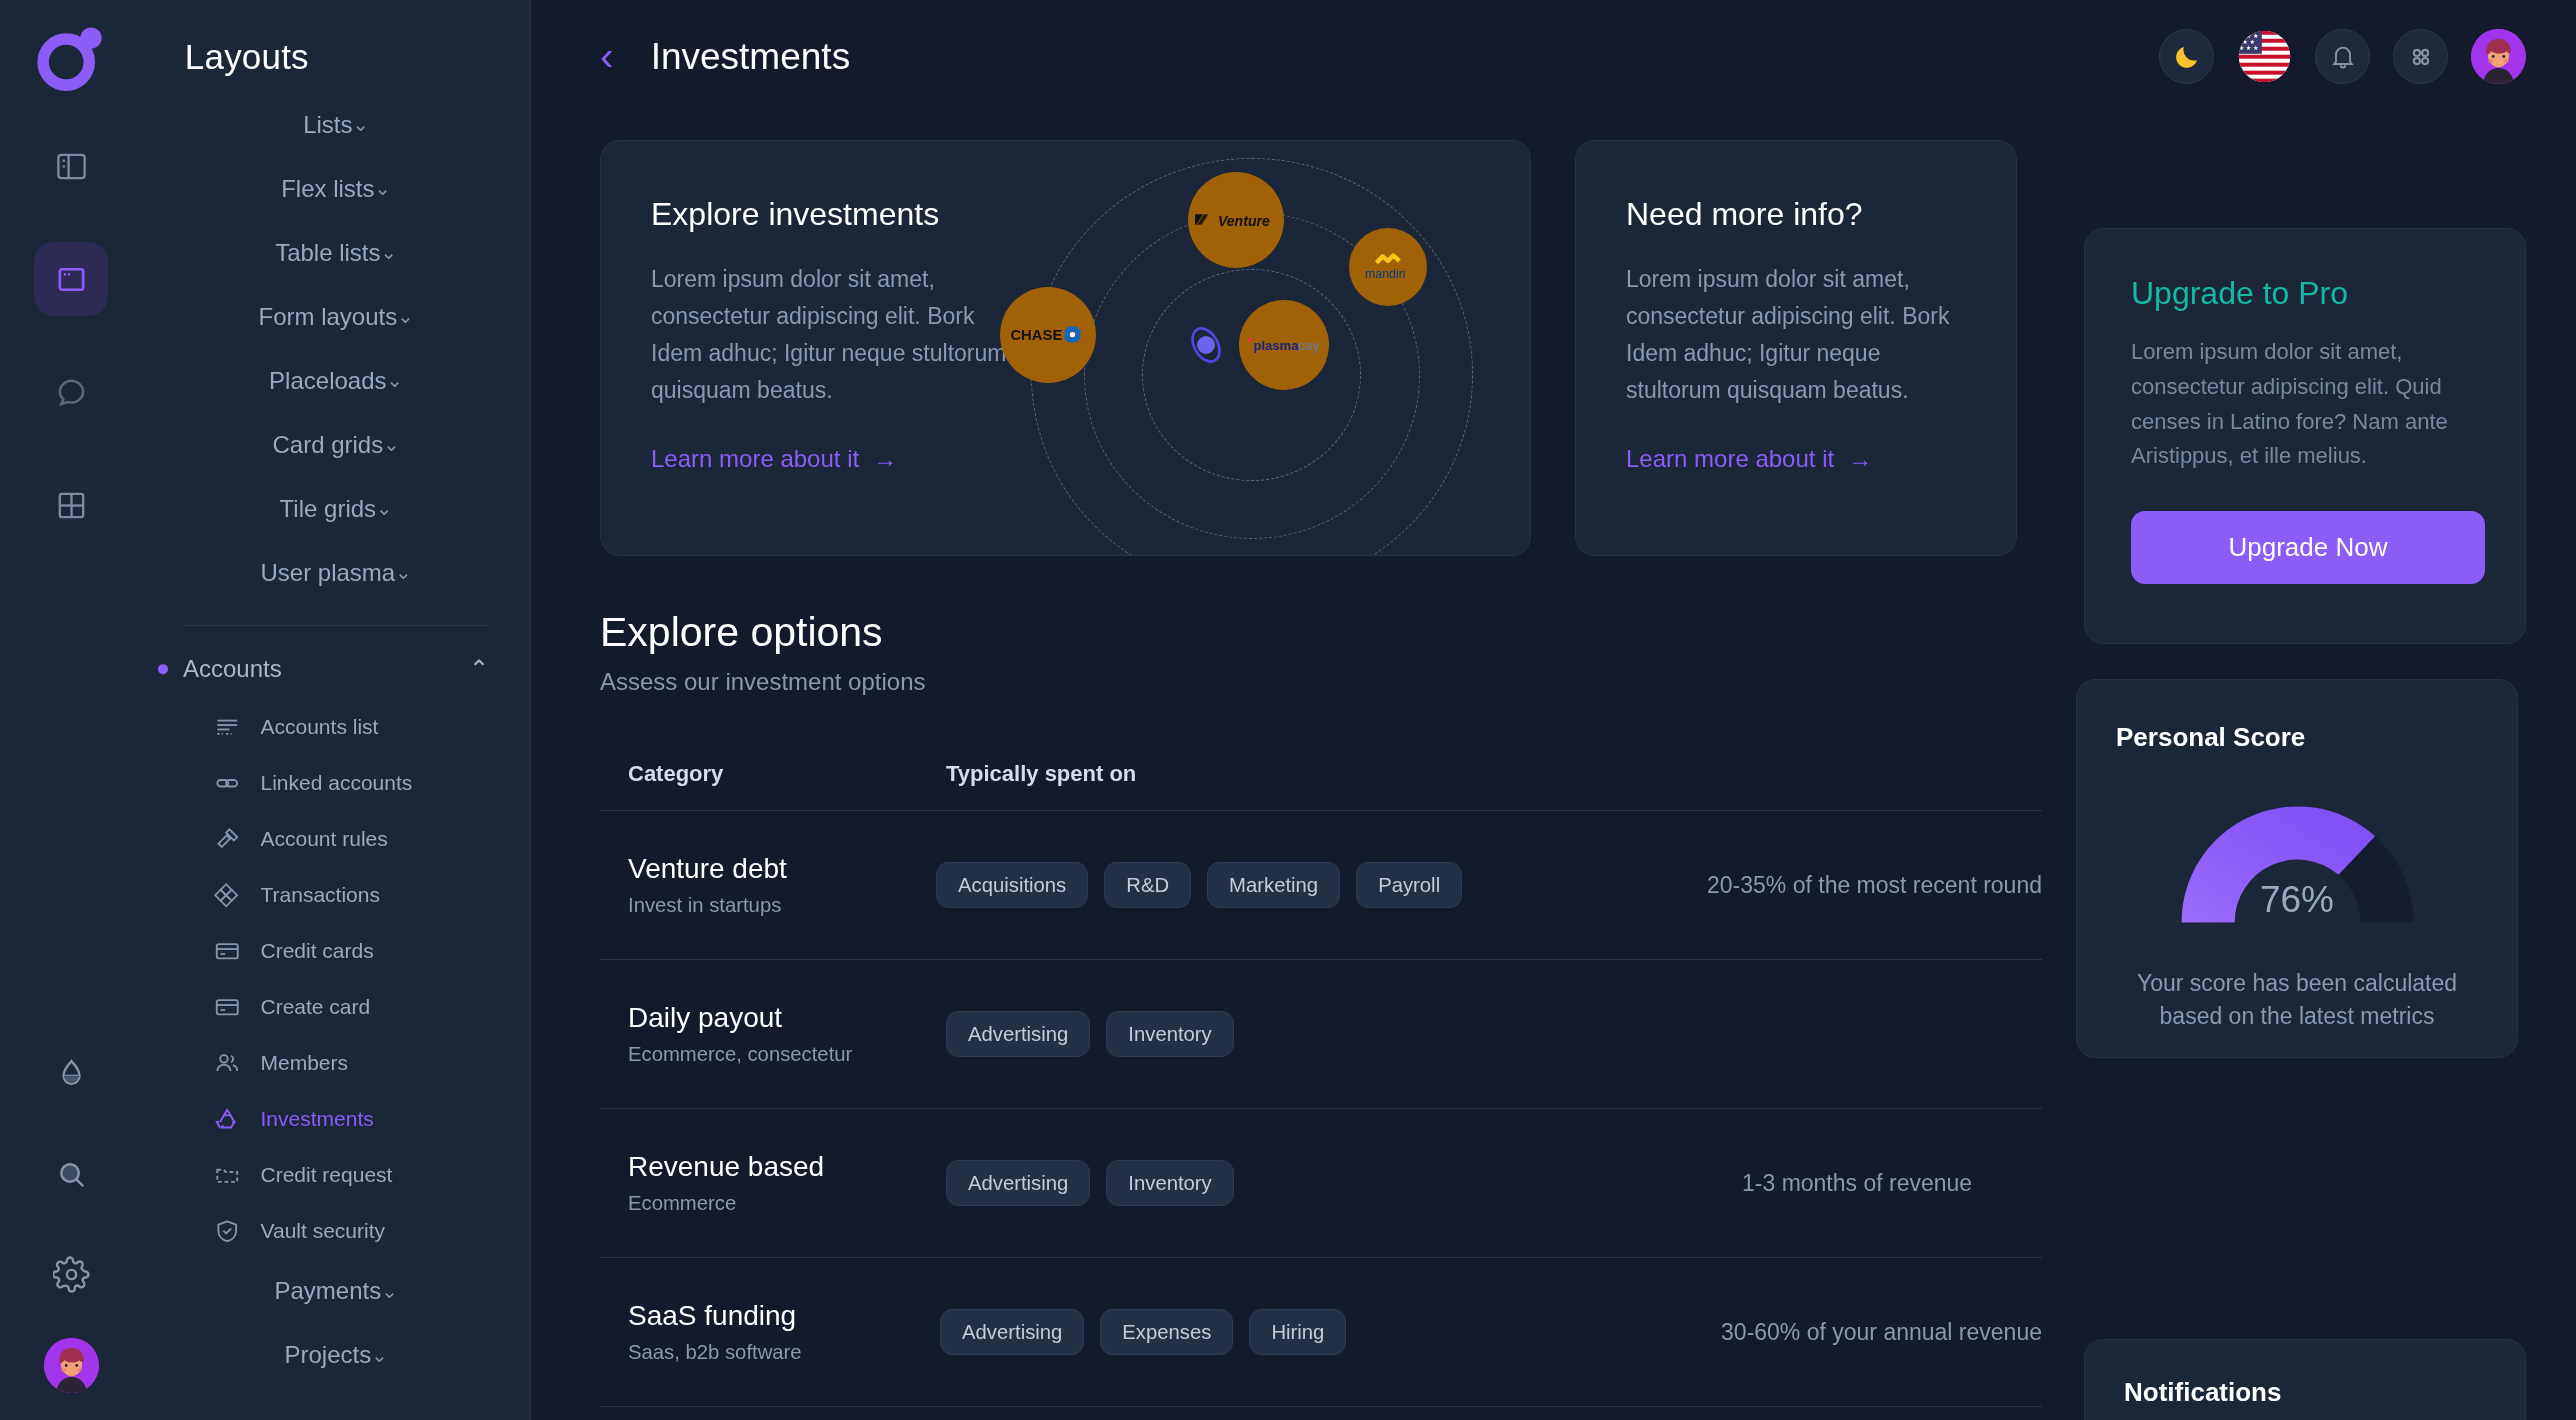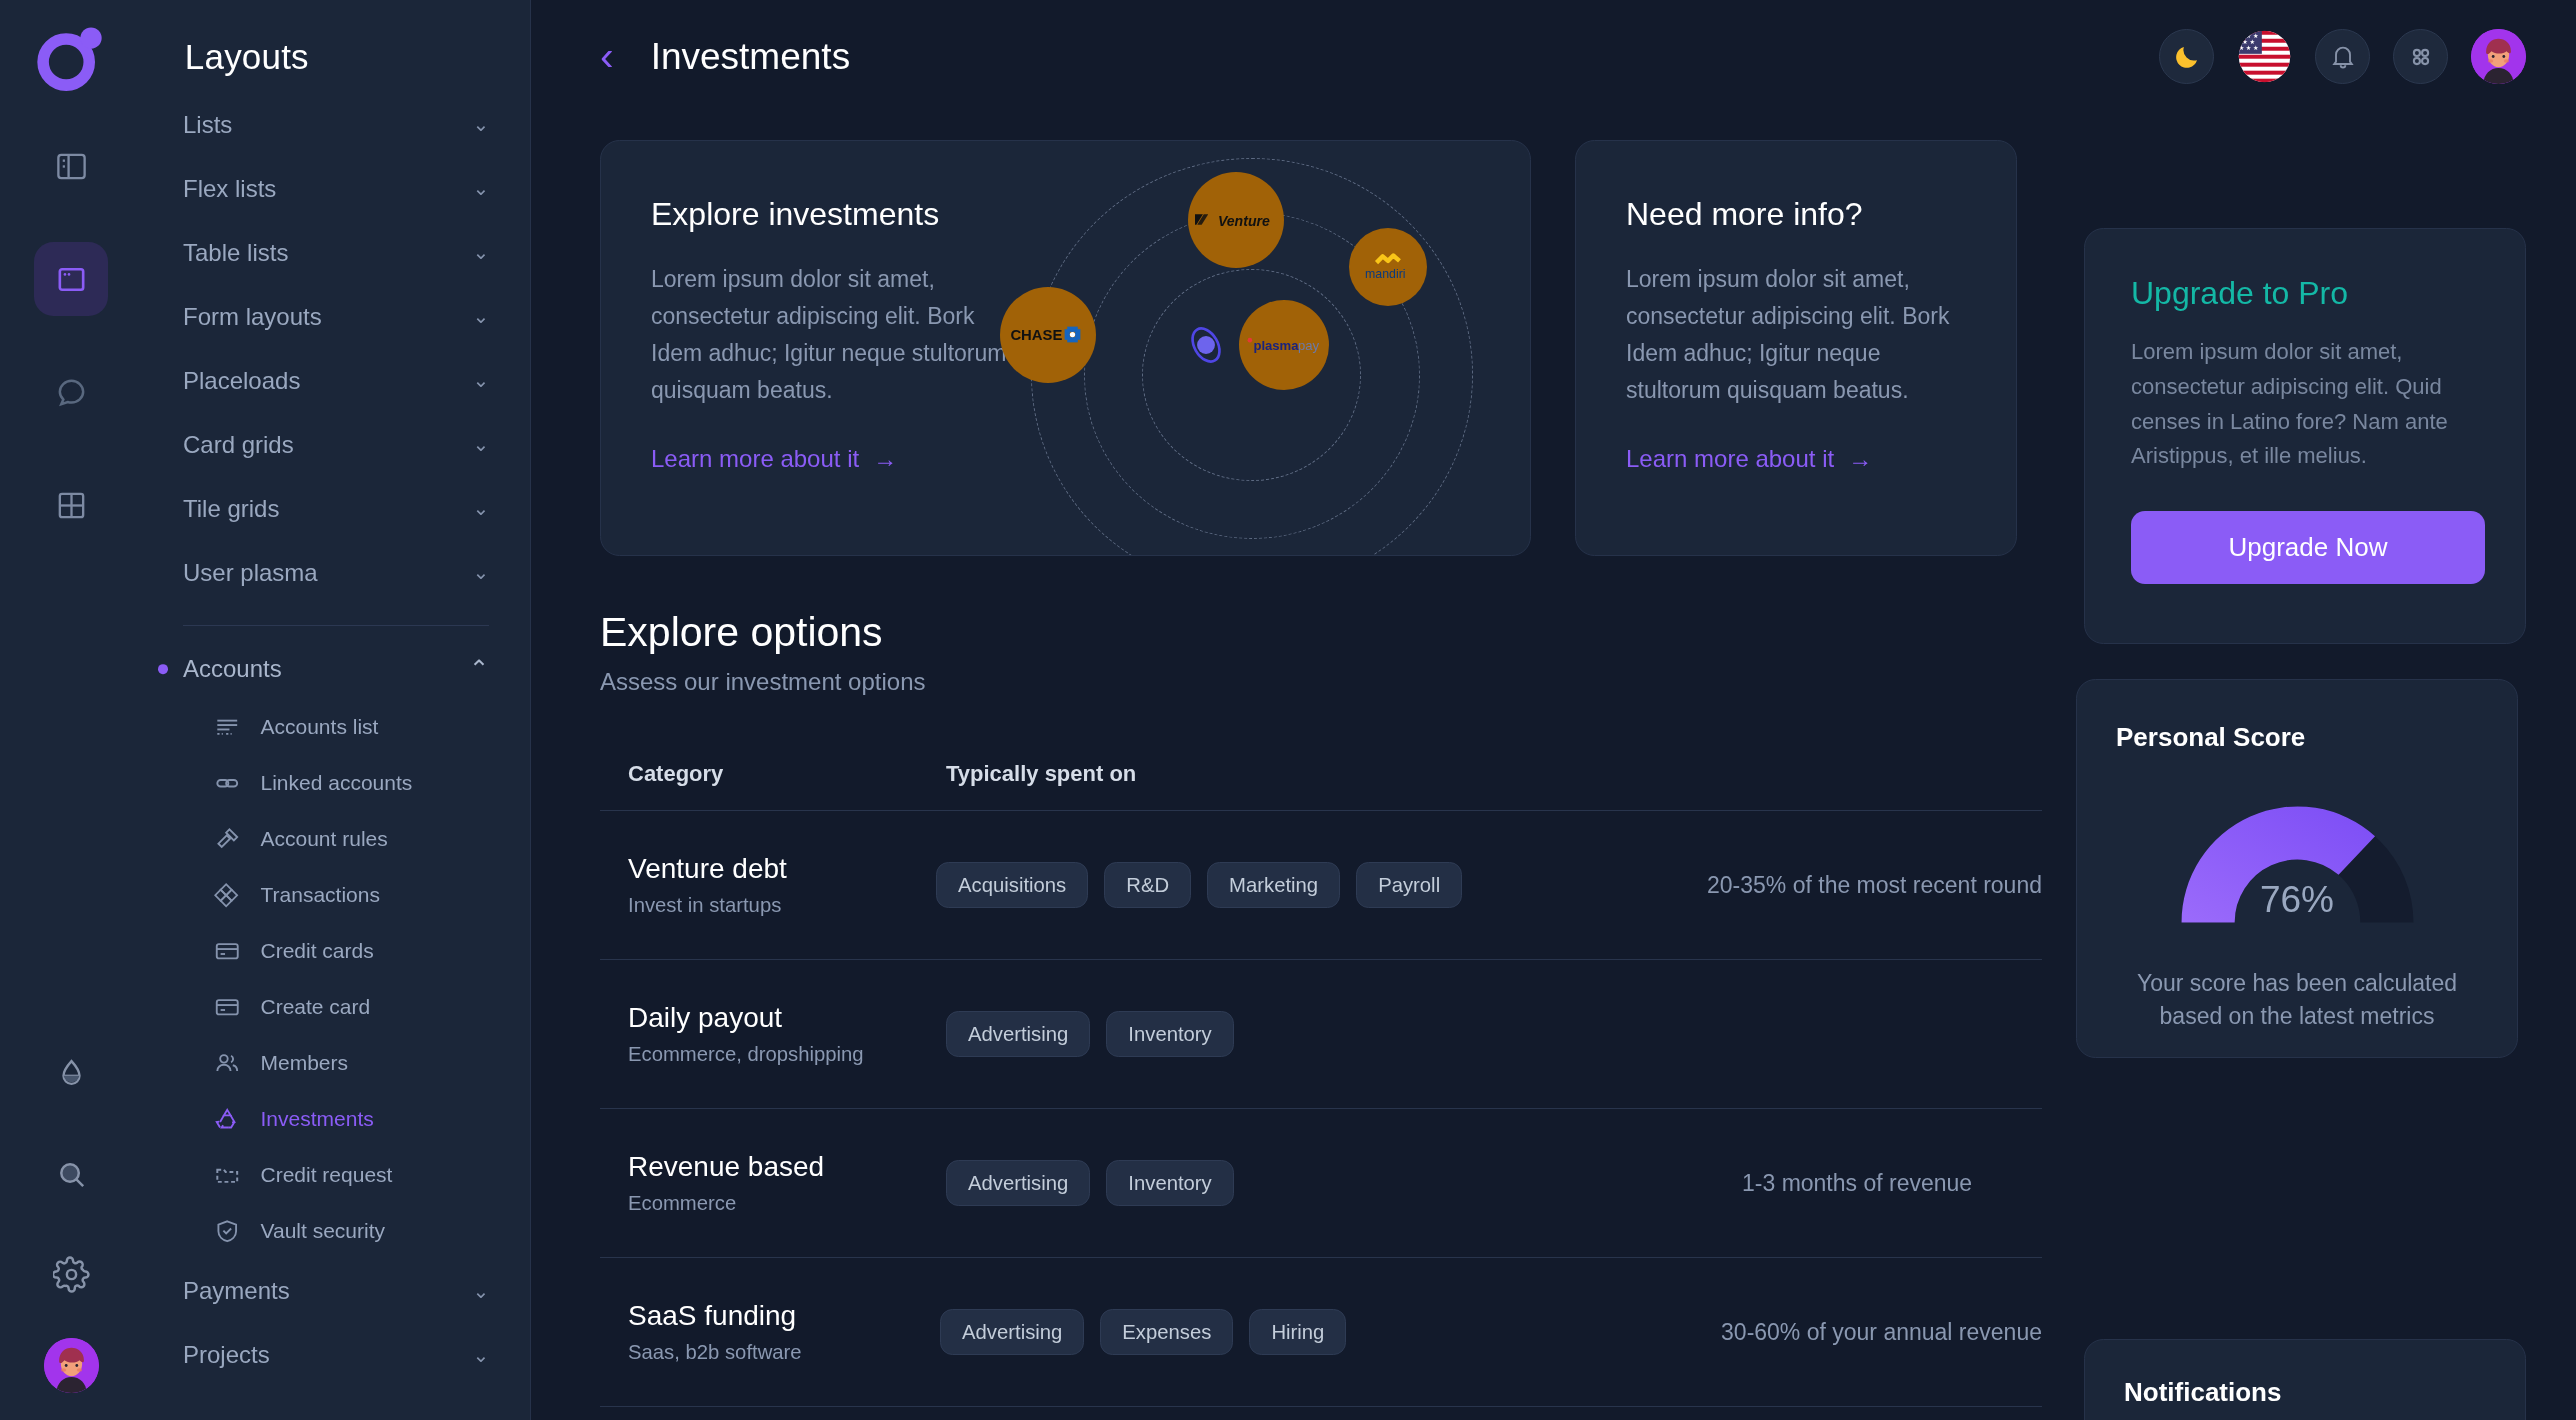--- a/index.html
+++ b/index.html
@@ -44,21 +44,21 @@
     background: #1b2639;
     border-right: 0.9px solid #26324a;
     padding: 0 41px;
     overflow: hidden;
   }
   .sidebar h1 {
     font-size: 35px; font-weight: 400; color: #fff;
     margin: 37px 0 16px 1.8px; letter-spacing: 0.2px;
   }
   .nav-group {
-    display: flex; align-items: center; justify-content: space-between;
+    display: flex; align-items: center; justify-content: center;
     height: 64px; color: #9aa8c0; font-size: 24px; cursor: pointer;
   }
   .nav-group .chev { color: #8593ad; font-size: 19.5px; line-height: 1; }
   .nav-sep { height: 0.9px; background: #2c3852; margin: 19.5px 0 14px 0; }
   .nav-accounts {
     display: flex; align-items: center; justify-content: space-between;
     height: 60px; color: #a9b6cc; font-size: 24px; cursor: pointer; position: relative;
   }
   .nav-accounts .bullet {
     width: 9.7px; height: 9.7px; border-radius: 50%; background: #8b5cf6;
@@ -591,21 +591,21 @@
               <span class="tag">R&amp;D</span>
               <span class="tag">Marketing</span>
               <span class="tag">Payroll</span>
             </div>
             <div class="ret">20-35% of the most recent round</div>
           </div>
 
           <div class="trow">
             <div class="cat">
               <div class="name">Daily payout</div>
-              <div class="desc">Ecommerce, dropshipping</div>
+              <div class="desc">Ecommerce, consectetur</div>
             </div>
             <div class="tags">
               <span class="tag">Advertising</span>
               <span class="tag">Inventory</span>
             </div>
             <div class="ret"></div>
           </div>
 
           <div class="trow">
             <div class="cat">

